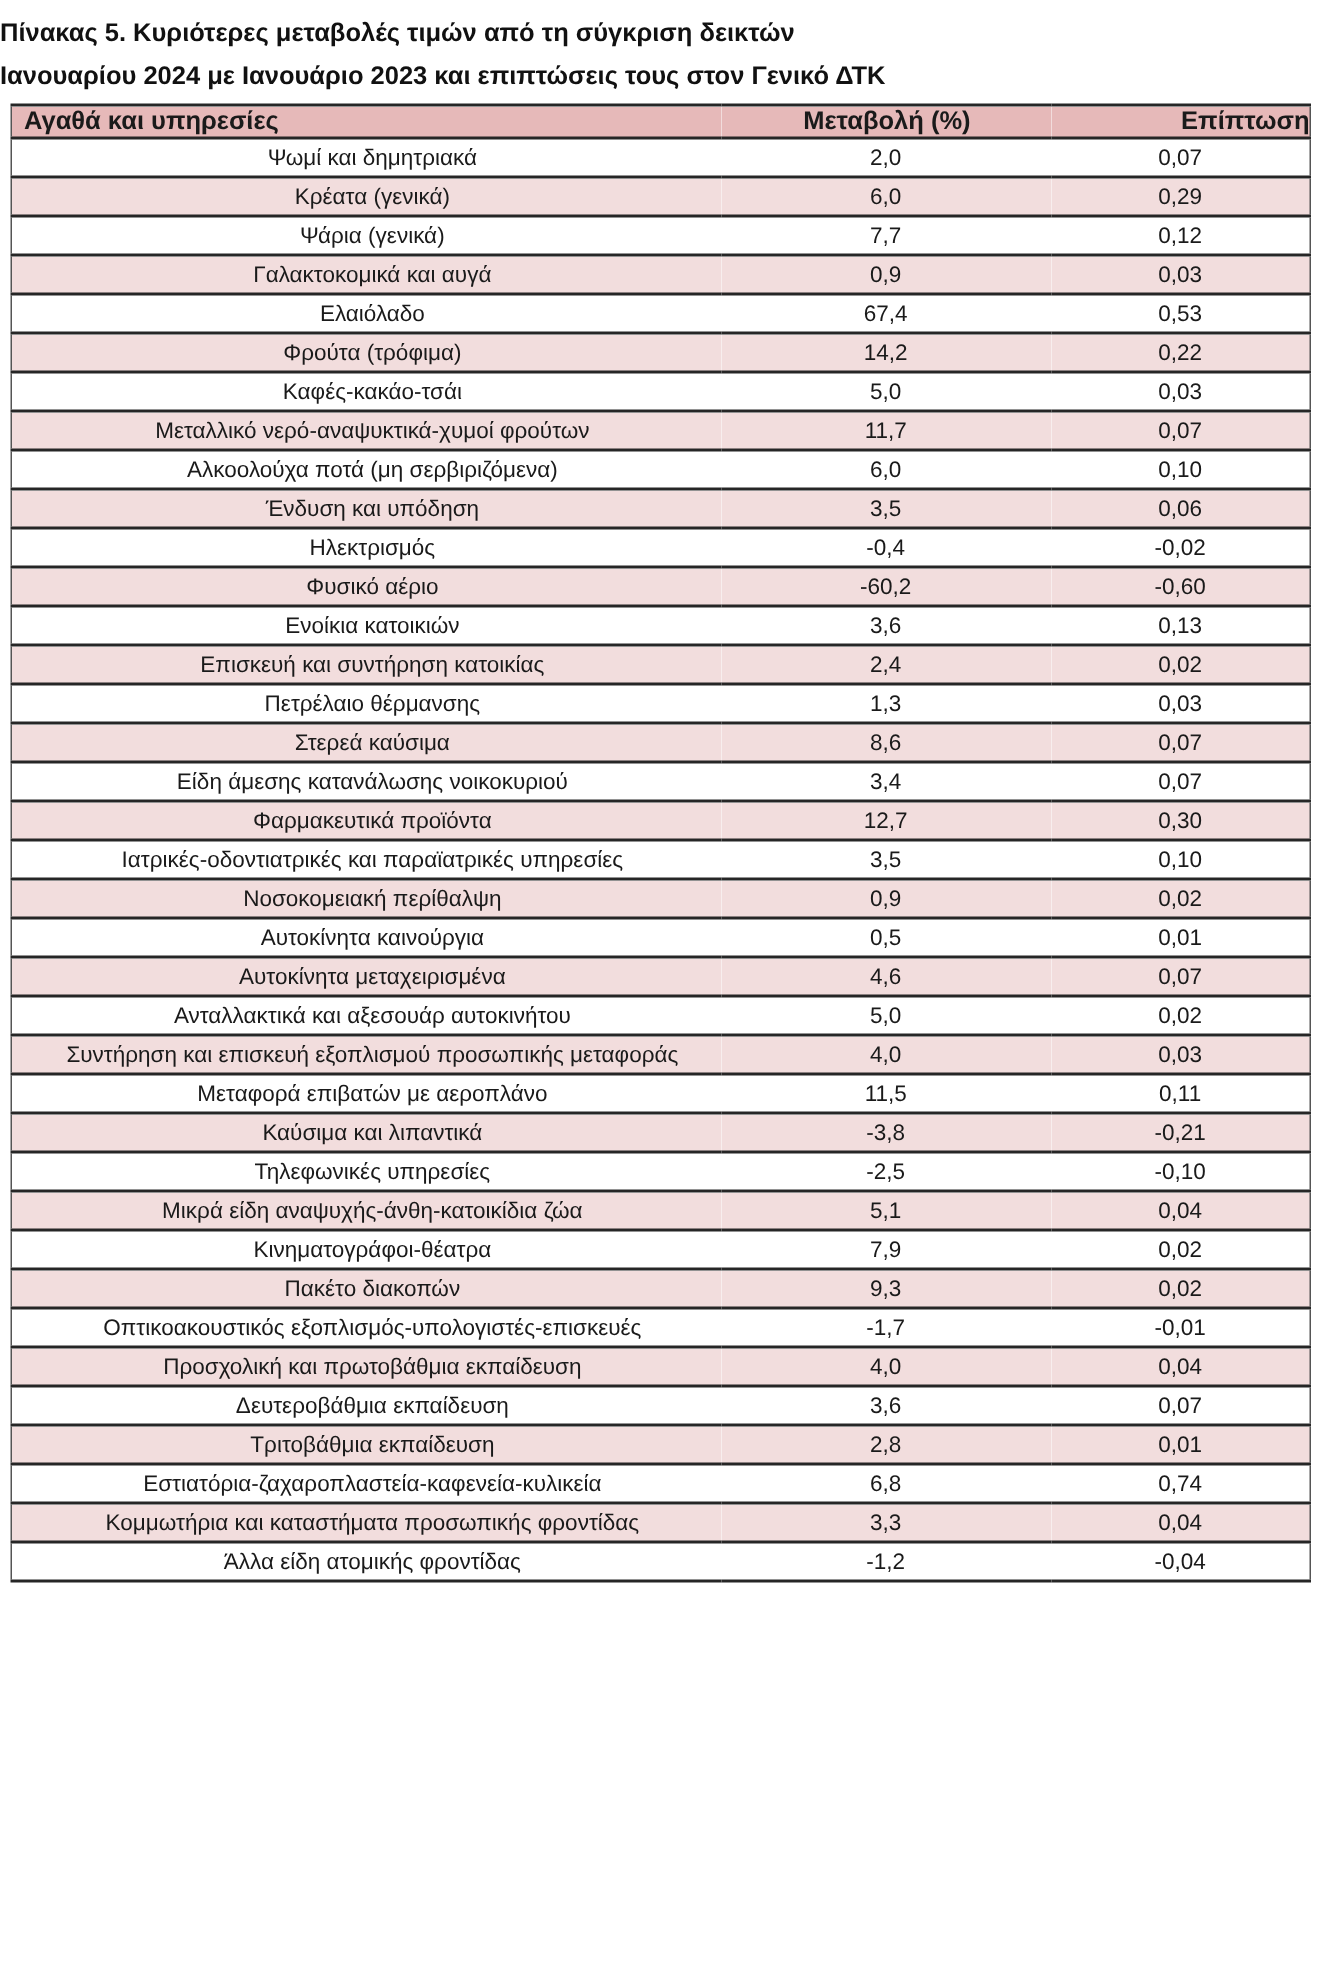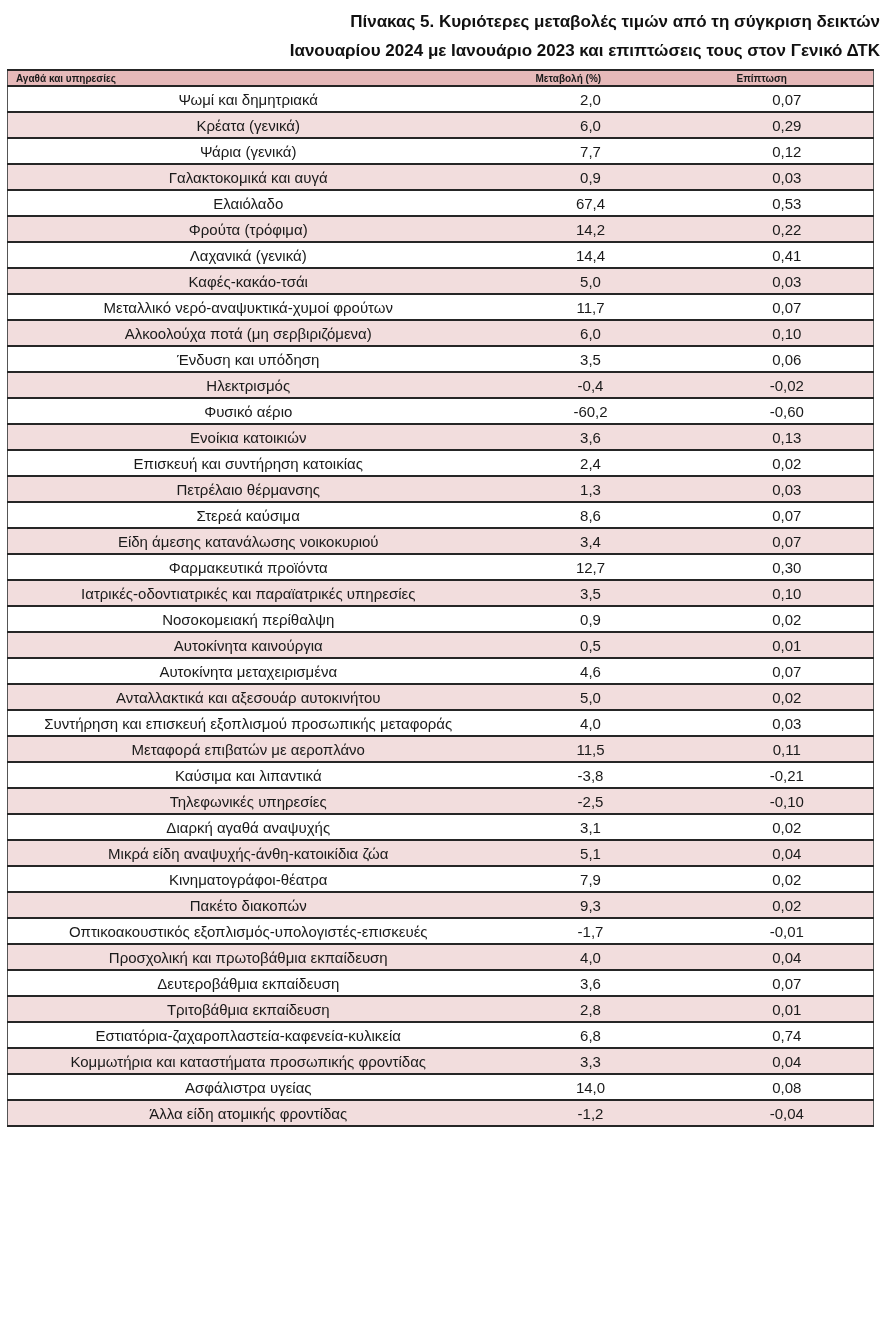--- a/index.html
+++ b/index.html
@@ -9,44 +9,44 @@
     --text-color:#1a1a1a;
   }
   *{box-sizing:border-box;}
   html,body{margin:0;padding:0;}
   body{
     width:880px;height:1321px;background:#ffffff;
     font-family:"Liberation Sans","DejaVu Sans",sans-serif;
     color:var(--text-color);
   }
   .title{
-    text-align:right;font-weight:bold;font-size:17px;line-height:29px;
+    text-align:left;font-weight:bold;font-size:17px;line-height:29px;
     padding-top:7px;color:#111;
   }
   table.price-table{
     border-collapse:collapse;table-layout:fixed;
     width:866px;margin:4px 0 0 7px;
     border-left:1px solid #555;border-right:1px solid #555;
   }
   col.c1{width:473px;}
   col.c2{width:220px;}
   col.c3{width:173px;}
   th,td{
     padding:0;height:26px;font-size:15px;overflow:hidden;white-space:nowrap;
   }
   thead th{
     background:var(--header-bg);
-    font-weight:bold;font-size:10px;
+    font-weight:bold;font-size:17px;
     border-top:2px solid var(--border-color);
     border-bottom:2px solid var(--border-color);
     height:16px;
   }
   thead th.c1{text-align:left;padding-left:8px;}
   thead th.c2{text-align:left;padding-left:55px;}
-  thead th.c3{text-align:left;padding-left:36px;}
+  thead th.c3{text-align:right;padding-left:36px;}
   tbody td{border-bottom:2px solid var(--border-color);}
   tbody td.c1{text-align:center;padding-left:8px;}
   tbody td.c2,tbody td.c3{text-align:center;}
   tbody tr:nth-child(even){background:var(--row-alt-bg);}
 </style>
 </head>
 <body>
 
 <div class="page">
 
@@ -93,25 +93,20 @@
           <td class="c1">Ελαιόλαδο</td>
           <td class="c2">67,4</td>
           <td class="c3">0,53</td>
         </tr>
         <tr>
           <td class="c1">Φρούτα (τρόφιμα)</td>
           <td class="c2">14,2</td>
           <td class="c3">0,22</td>
         </tr>
         <tr>
-          <td class="c1">Λαχανικά (γενικά)</td>
-          <td class="c2">14,4</td>
-          <td class="c3">0,41</td>
-        </tr>
-        <tr>
           <td class="c1">Καφές-κακάο-τσάι</td>
           <td class="c2">5,0</td>
           <td class="c3">0,03</td>
         </tr>
         <tr>
           <td class="c1">Μεταλλικό νερό-αναψυκτικά-χυμοί φρούτων</td>
           <td class="c2">11,7</td>
           <td class="c3">0,07</td>
         </tr>
         <tr>
@@ -203,25 +198,20 @@
           <td class="c1">Καύσιμα και λιπαντικά</td>
           <td class="c2">-3,8</td>
           <td class="c3">-0,21</td>
         </tr>
         <tr>
           <td class="c1">Τηλεφωνικές υπηρεσίες</td>
           <td class="c2">-2,5</td>
           <td class="c3">-0,10</td>
         </tr>
         <tr>
-          <td class="c1">Διαρκή αγαθά αναψυχής</td>
-          <td class="c2">3,1</td>
-          <td class="c3">0,02</td>
-        </tr>
-        <tr>
           <td class="c1">Μικρά είδη αναψυχής-άνθη-κατοικίδια ζώα</td>
           <td class="c2">5,1</td>
           <td class="c3">0,04</td>
         </tr>
         <tr>
           <td class="c1">Κινηματογράφοι-θέατρα</td>
           <td class="c2">7,9</td>
           <td class="c3">0,02</td>
         </tr>
         <tr>
@@ -253,25 +243,20 @@
           <td class="c1">Εστιατόρια-ζαχαροπλαστεία-καφενεία-κυλικεία</td>
           <td class="c2">6,8</td>
           <td class="c3">0,74</td>
         </tr>
         <tr>
           <td class="c1">Κομμωτήρια και καταστήματα προσωπικής φροντίδας</td>
           <td class="c2">3,3</td>
           <td class="c3">0,04</td>
         </tr>
         <tr>
-          <td class="c1">Ασφάλιστρα υγείας</td>
-          <td class="c2">14,0</td>
-          <td class="c3">0,08</td>
-        </tr>
-        <tr>
           <td class="c1">Άλλα είδη ατομικής φροντίδας</td>
           <td class="c2">-1,2</td>
           <td class="c3">-0,04</td>
         </tr>
       </tbody>
   </table>
 
 </div>
 
 </body></html>

